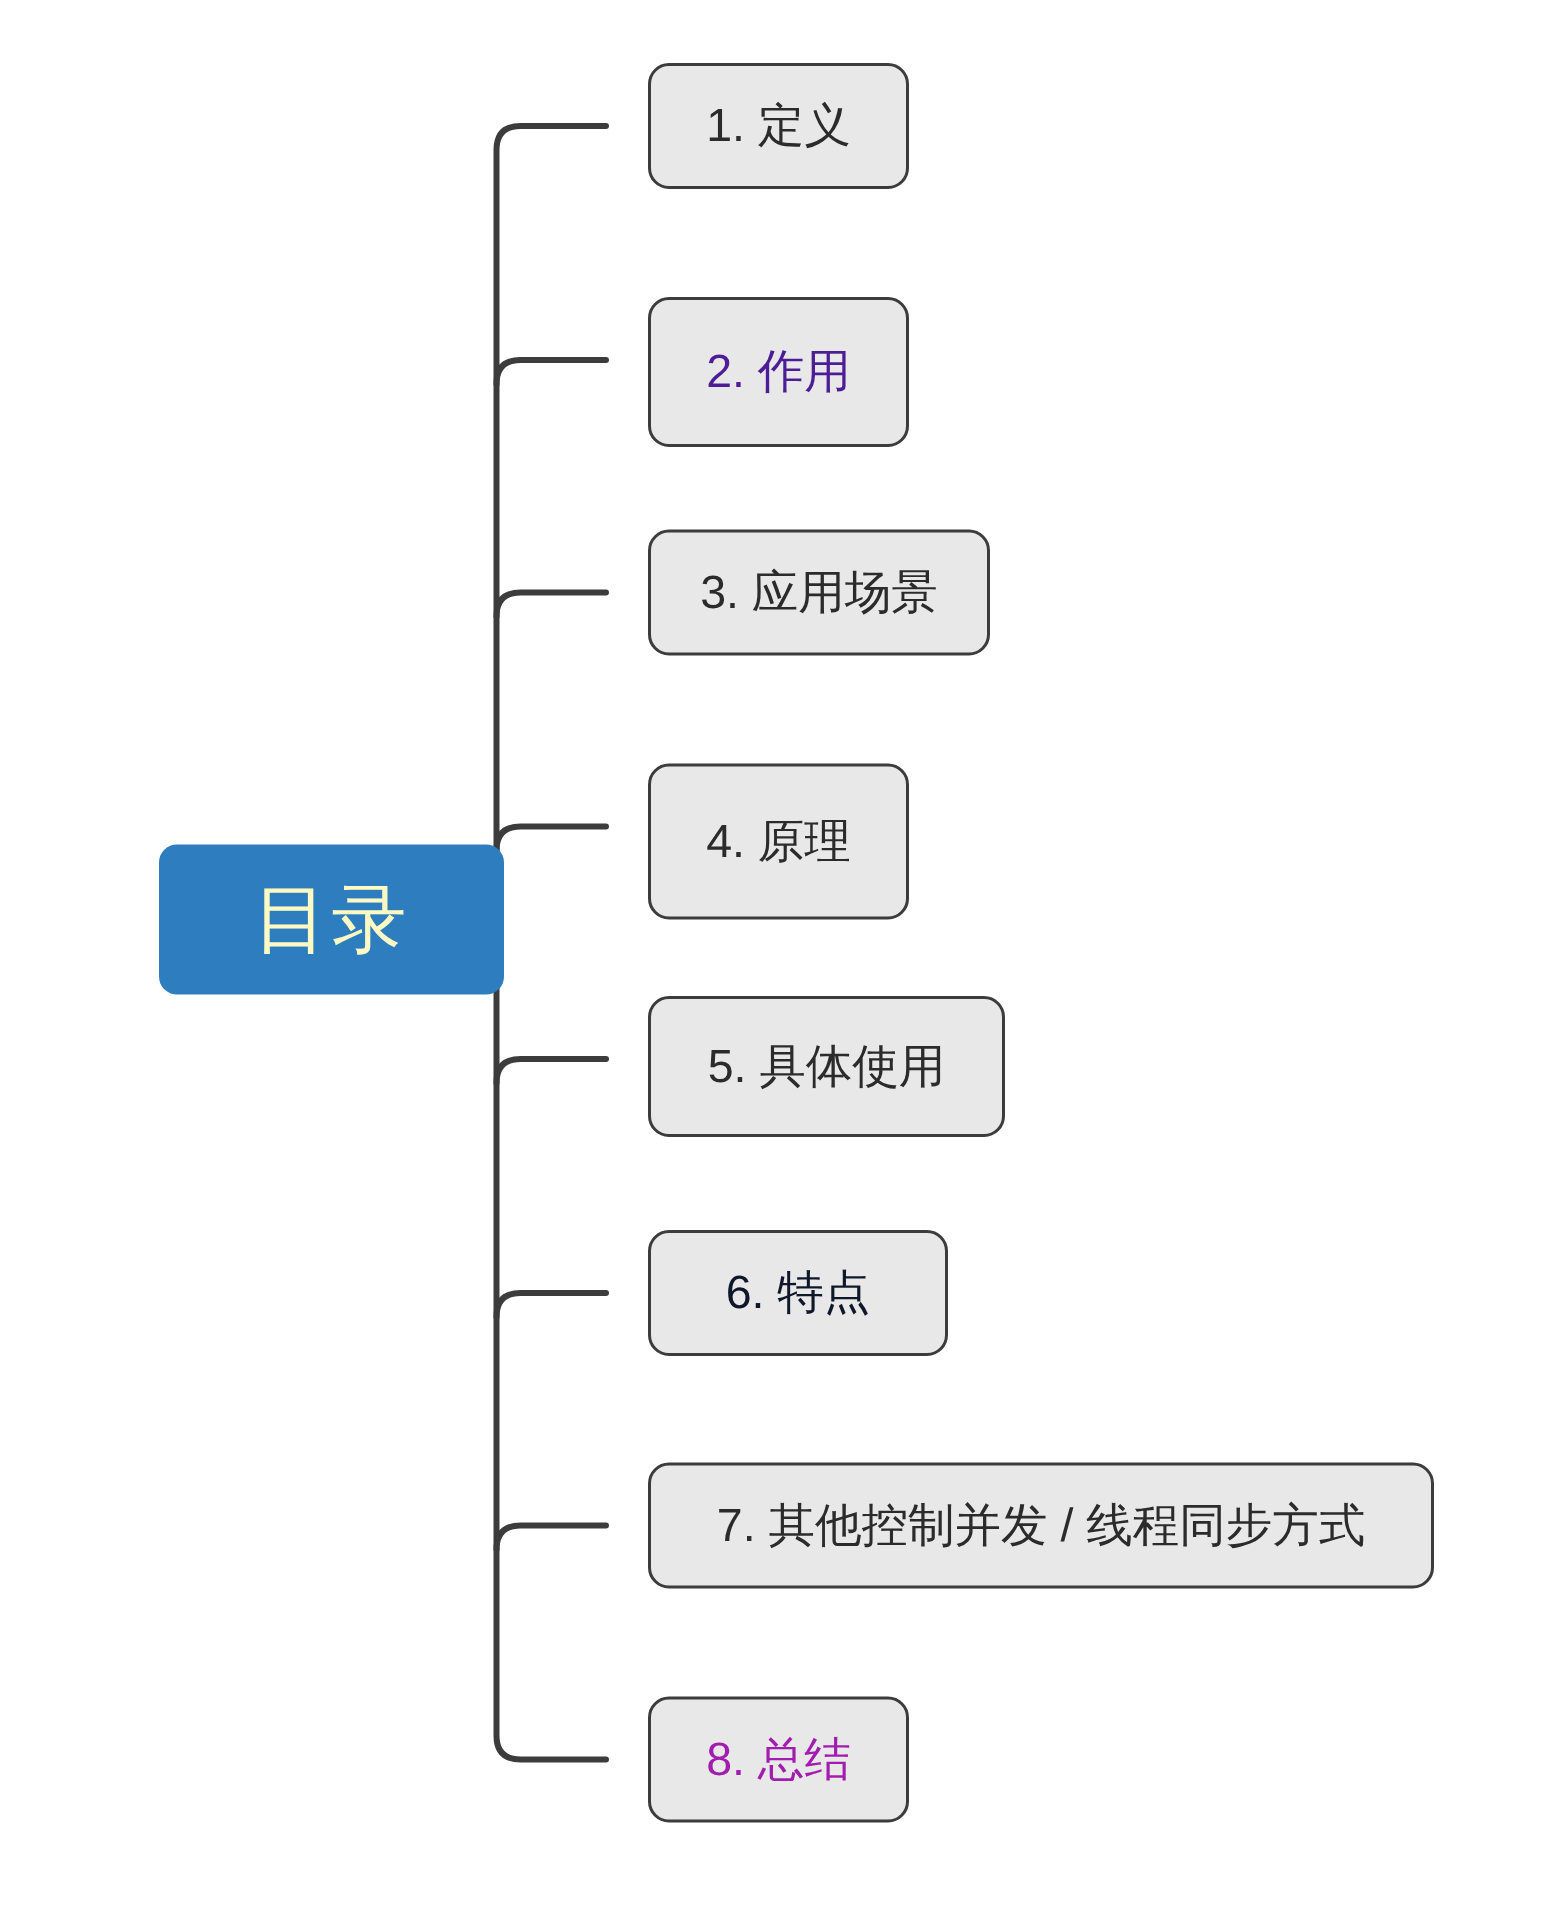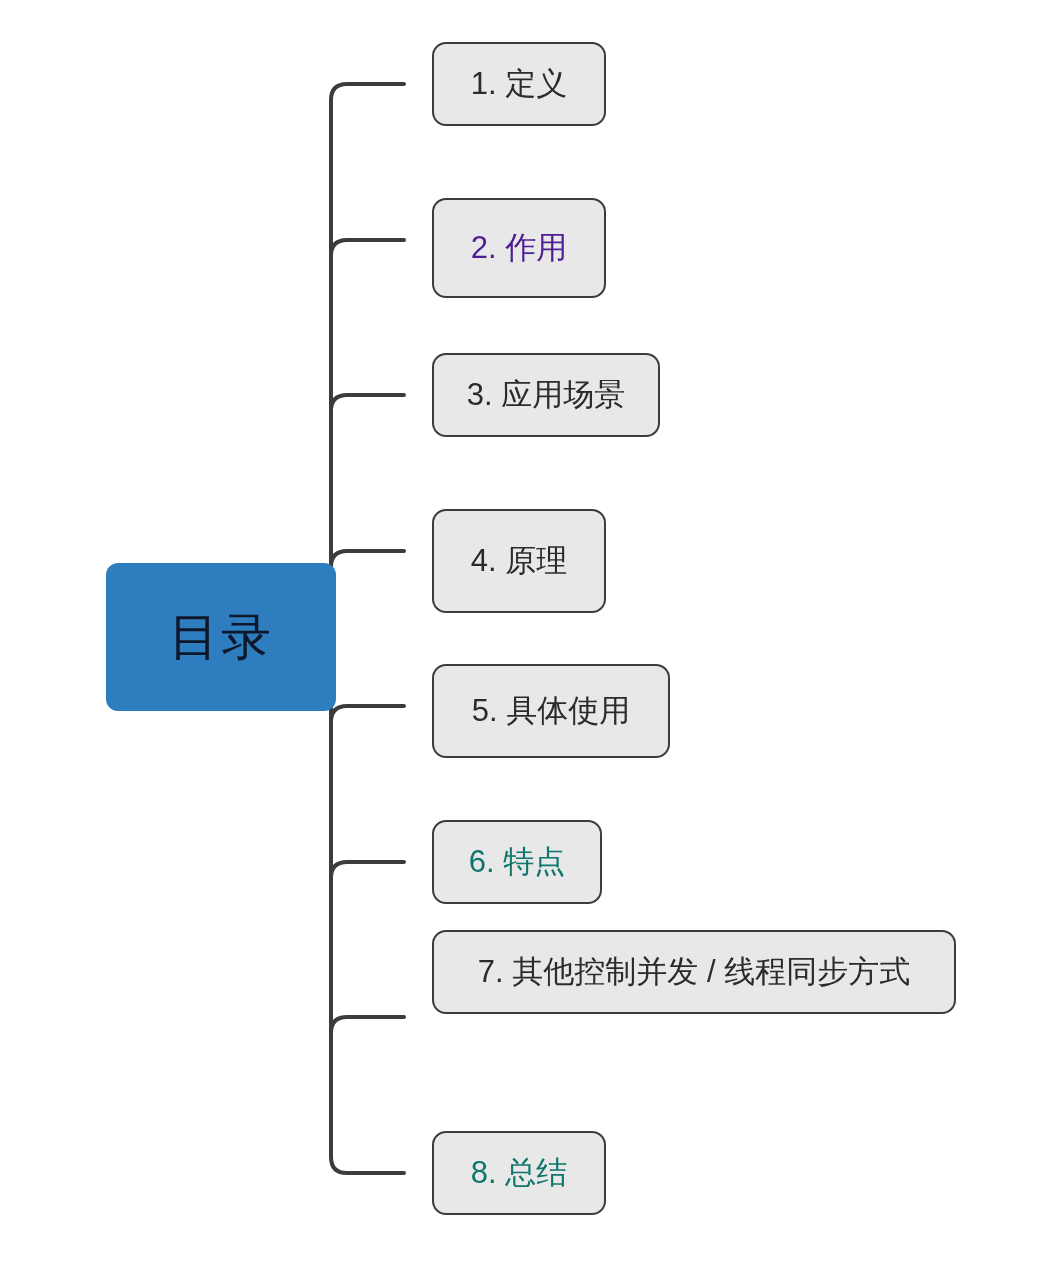--- a/index.html
+++ b/index.html
@@ -70,42 +70,42 @@
 
       <path d="M 404 240 L 347 240 Q 331 240 331 256"></path>
       <path d="M 404 395 L 347 395 Q 331 395 331 411"></path>
       <path d="M 404 551 L 347 551 Q 331 551 331 567"></path>
       <path d="M 404 706 L 347 706 Q 331 706 331 722"></path>
       <path d="M 404 862 L 347 862 Q 331 862 331 878"></path>
       <path d="M 404 1017 L 347 1017 Q 331 1017 331 1033"></path>
     </g>
   </svg>
 
-  <div class="node root" id="root-node" style="left: 78px; top: 563px; width: 230px; height: 148px; background: rgb(46, 126, 191); color: #0f172a;">
+  <div class="node root" id="root-node" style="left: 78px; top: 563px; width: 230px; height: 100px; background: rgb(46, 126, 191); color: #fef9c3;">
     <span class="node-label">目录</span>
   </div>
 
   <div class="node branch" style="left: 404px; top: 42px; width: 174px; height: 84px; background: rgb(232, 232, 232); border-color: rgb(60, 60, 60); color: rgb(43, 43, 43);">
     <span class="node-label">1. 定义</span>
   </div>
   <div class="node branch" style="left: 404px; top: 198px; width: 174px; height: 100px; background: rgb(232, 232, 232); border-color: rgb(60, 60, 60); color: #4c1d95;">
     <span class="node-label">2. 作用</span>
   </div>
   <div class="node branch" style="left: 404px; top: 353px; width: 228px; height: 84px; background: rgb(232, 232, 232); border-color: rgb(60, 60, 60); color: rgb(43, 43, 43);">
     <span class="node-label">3. 应用场景</span>
   </div>
   <div class="node branch" style="left: 404px; top: 509px; width: 174px; height: 104px; background: rgb(232, 232, 232); border-color: rgb(60, 60, 60); color: rgb(43, 43, 43);">
     <span class="node-label">4. 原理</span>
   </div>
   <div class="node branch" style="left: 404px; top: 664px; width: 238px; height: 94px; background: rgb(232, 232, 232); border-color: rgb(60, 60, 60); color: rgb(43, 43, 43);">
     <span class="node-label">5. 具体使用</span>
   </div>
-  <div class="node branch" style="left: 404px; top: 820px; width: 170px; height: 84px; background: rgb(232, 232, 232); border-color: rgb(60, 60, 60); color: #0f766e;">
+  <div class="node branch" style="left: 404px; top: 820px; width: 200px; height: 84px; background: rgb(232, 232, 232); border-color: rgb(60, 60, 60); color: #0f172a;">
     <span class="node-label">6. 特点</span>
   </div>
-  <div class="node branch" style="left: 404px; top: 930px; width: 524px; height: 84px; background: rgb(232, 232, 232); border-color: rgb(60, 60, 60); color: rgb(43, 43, 43);">
+  <div class="node branch" style="left: 404px; top: 975px; width: 524px; height: 84px; background: rgb(232, 232, 232); border-color: rgb(60, 60, 60); color: rgb(43, 43, 43);">
     <span class="node-label">7. 其他控制并发 / 线程同步方式</span>
   </div>
-  <div class="node branch" style="left: 404px; top: 1131px; width: 174px; height: 84px; background: rgb(232, 232, 232); border-color: rgb(60, 60, 60); color: #0f766e;">
+  <div class="node branch" style="left: 404px; top: 1131px; width: 174px; height: 84px; background: rgb(232, 232, 232); border-color: rgb(60, 60, 60); color: #a21caf;">
     <span class="node-label">8. 总结</span>
   </div>
 
 </div>
 
 </body></html>

